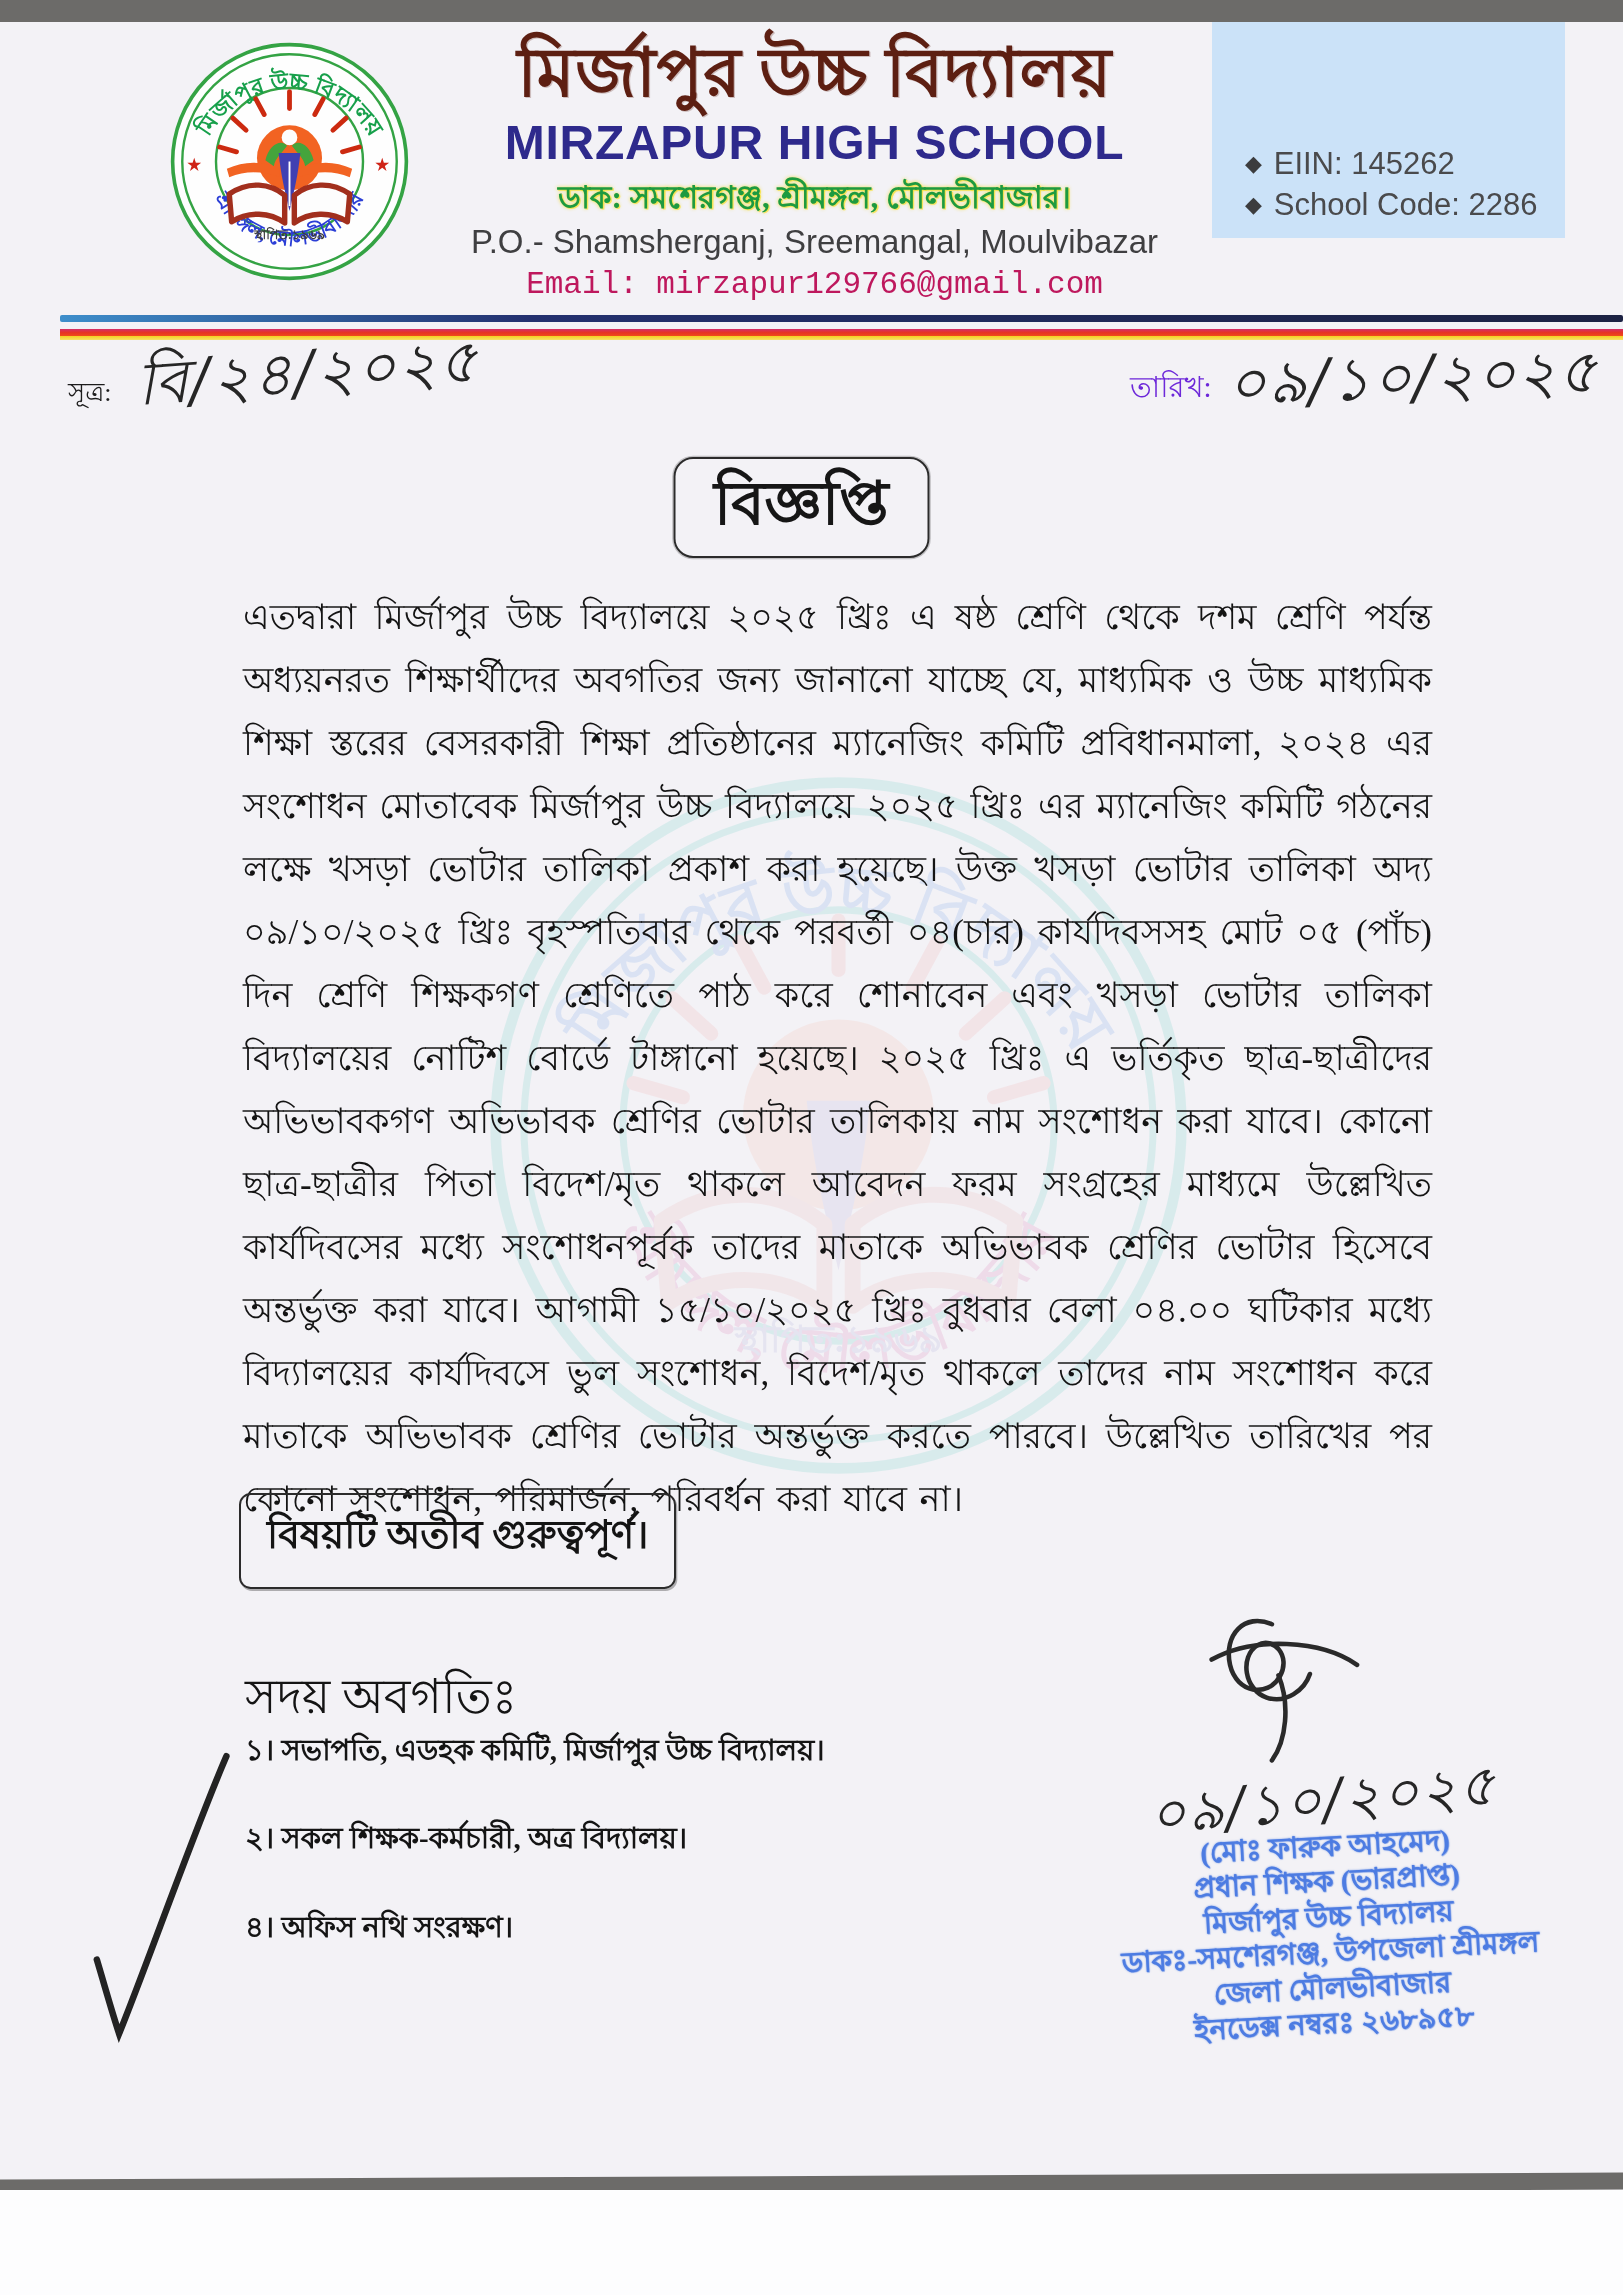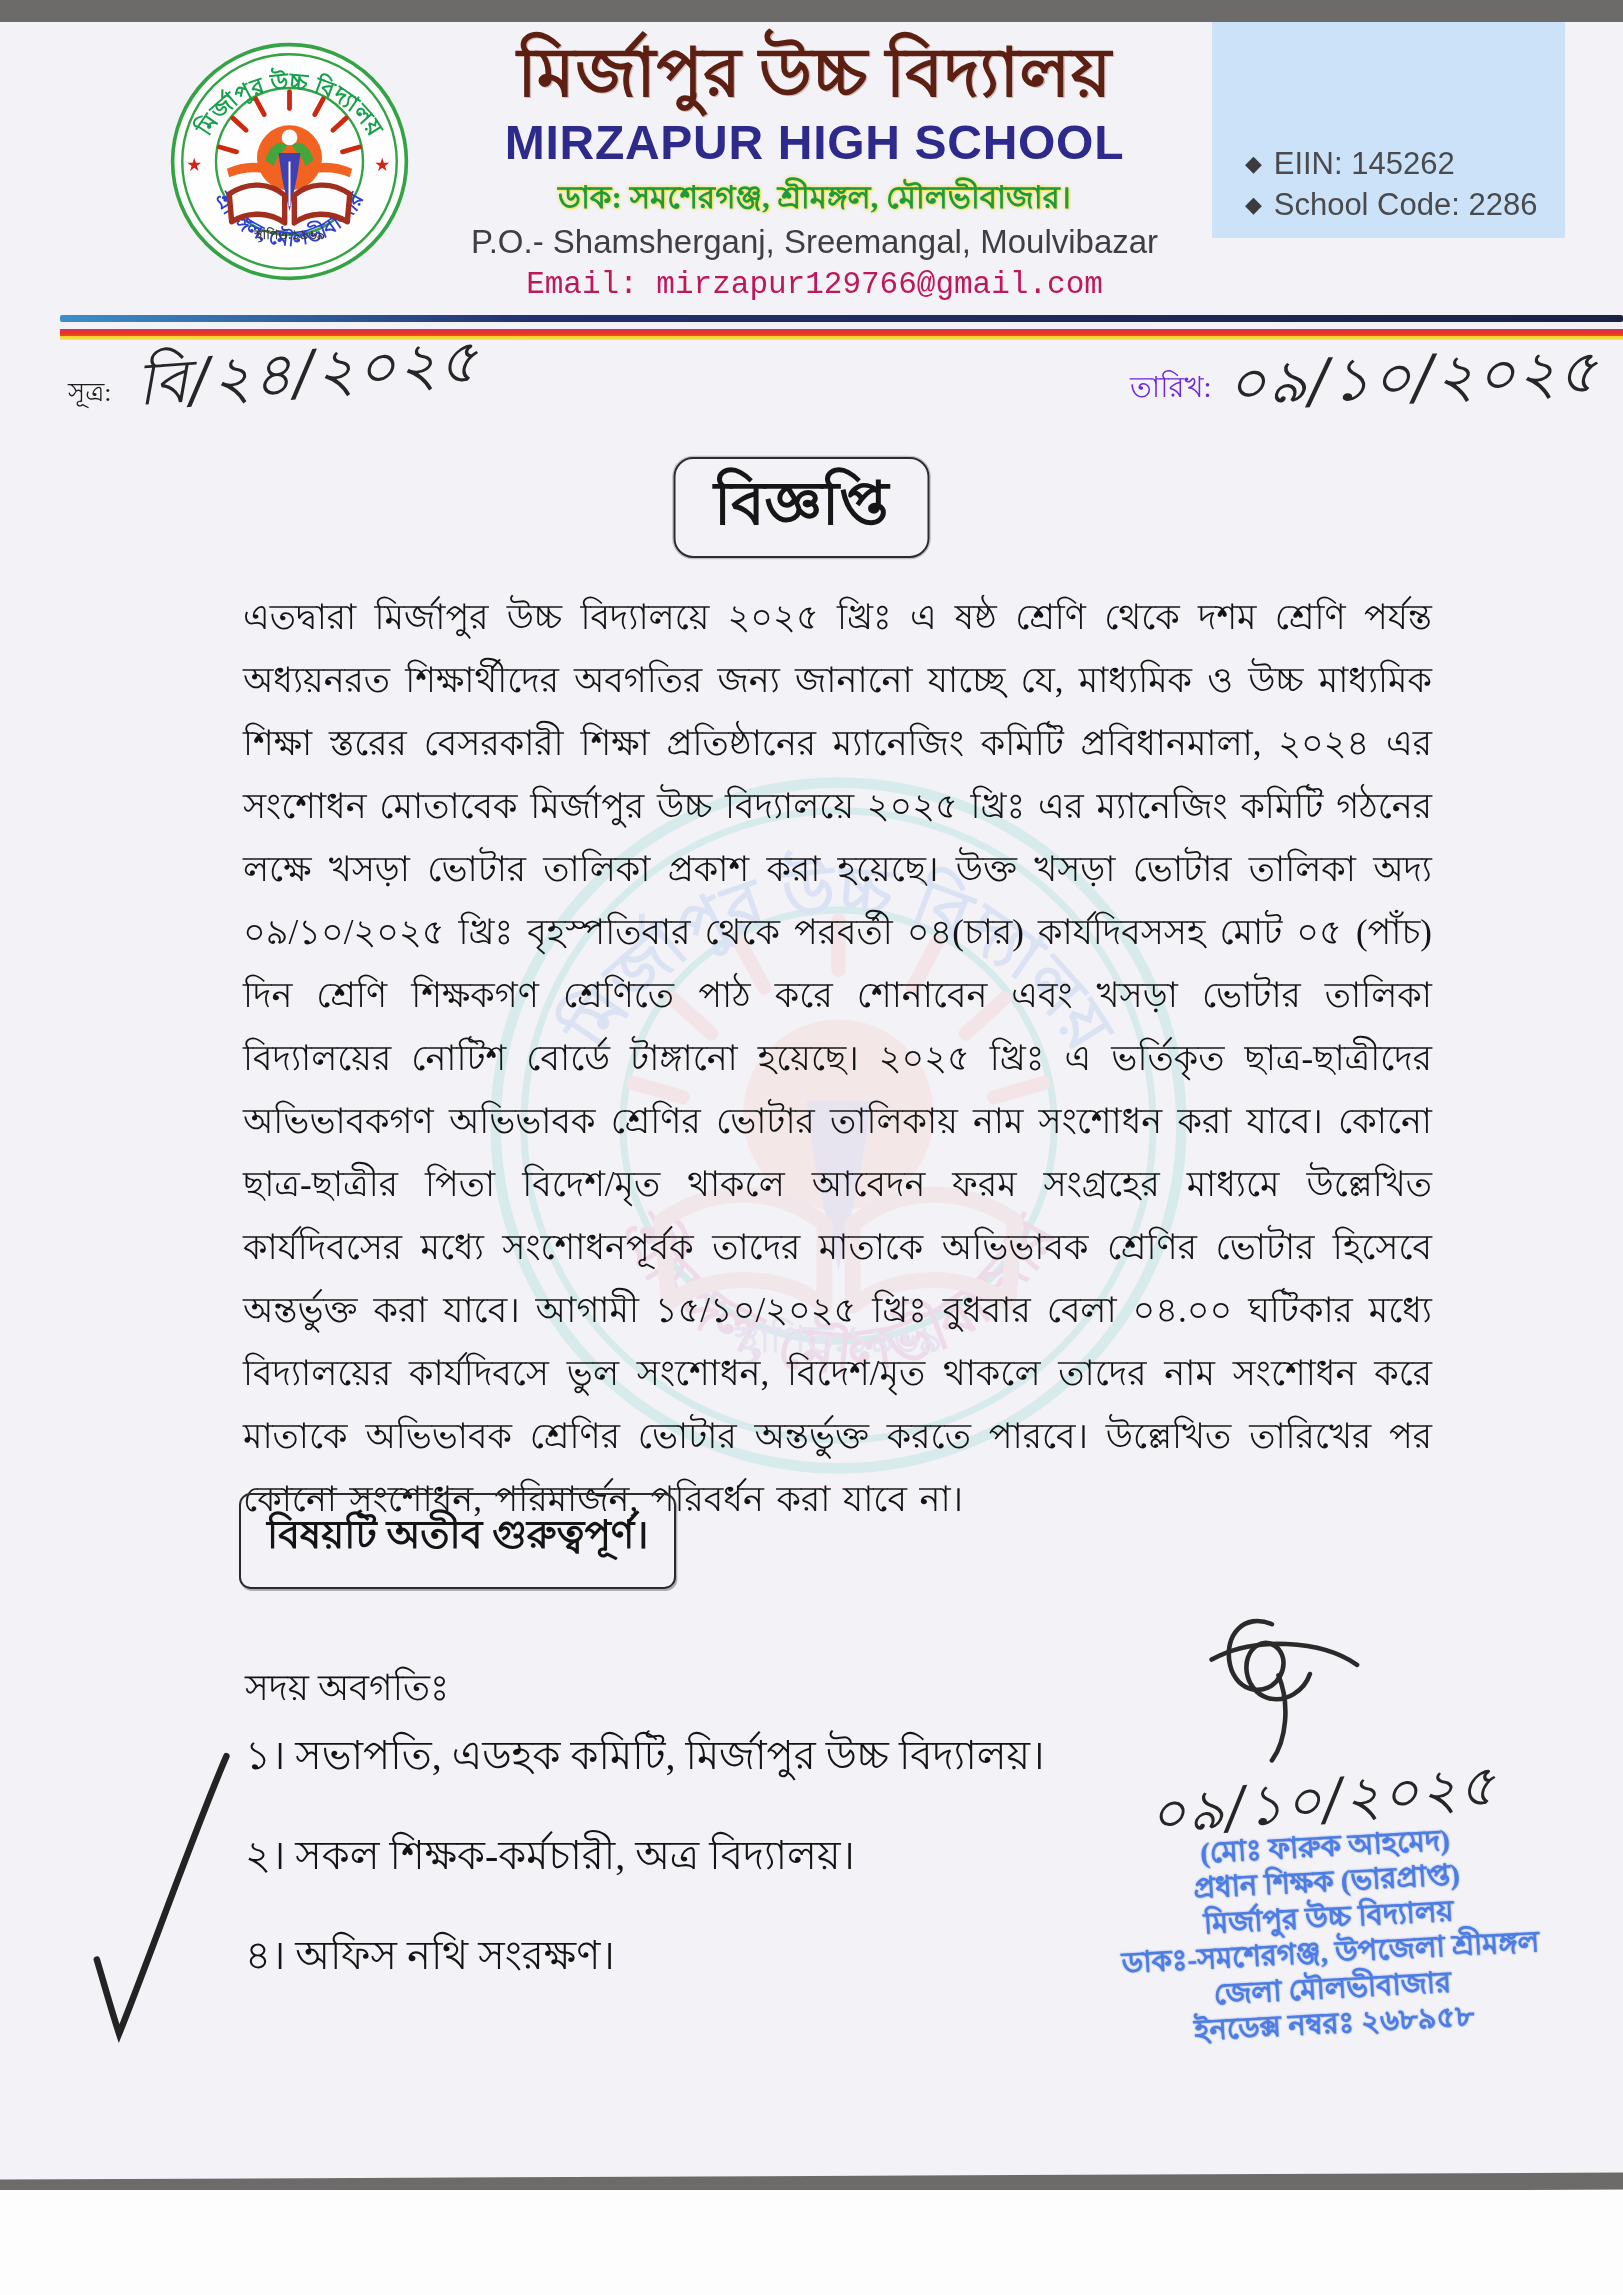--- a/index.html
+++ b/index.html
@@ -85,23 +85,23 @@
 
   
   .emphasis-box{
     position:absolute; left:239px; top:1493px;
     border:2.6px solid #2b2b2b; border-radius:11.8px; padding:9.2px 26px 18.3px;
     box-shadow:1.3px 2px 0 rgba(43,43,43,.35);
   }
   .emphasis-text{ font-size:39px; color:#141414; font-weight:bold; }
 
   
-  .dist-heading{ position:absolute; left:245px; top:1660px; font-size:36px; color:#141414; }
+  .dist-heading{ position:absolute; left:245px; top:1660px; font-size:48px; color:#141414; }
   .dist-list{ position:absolute; left:245px; top:1735px; list-style:none; }
-  .dist-list li{ font-size:40px; color:#141414; margin-bottom:58px; line-height:1.05; }
+  .dist-list li{ font-size:29px; color:#141414; margin-bottom:58px; line-height:1.05;font-weight:bold; }
 
   .checkmark{ position:absolute; left:77px; top:1734px; width:164px; height:314px; }
 
   
   .sig-scribble{ position:absolute; left:1175px; top:1611px; width:203px; height:164px; }
   .sig-date{ position:absolute; left:1149px; top:1757px; font-size:56px; transform:rotate(-5deg); }
   .stamp{
     position:absolute; left:1094px; top:1829px; width:471px;
     transform:rotate(-3deg); text-align:center;
     color:#4d7ce2; font-weight:bold; font-size:29px; line-height:1.22;

